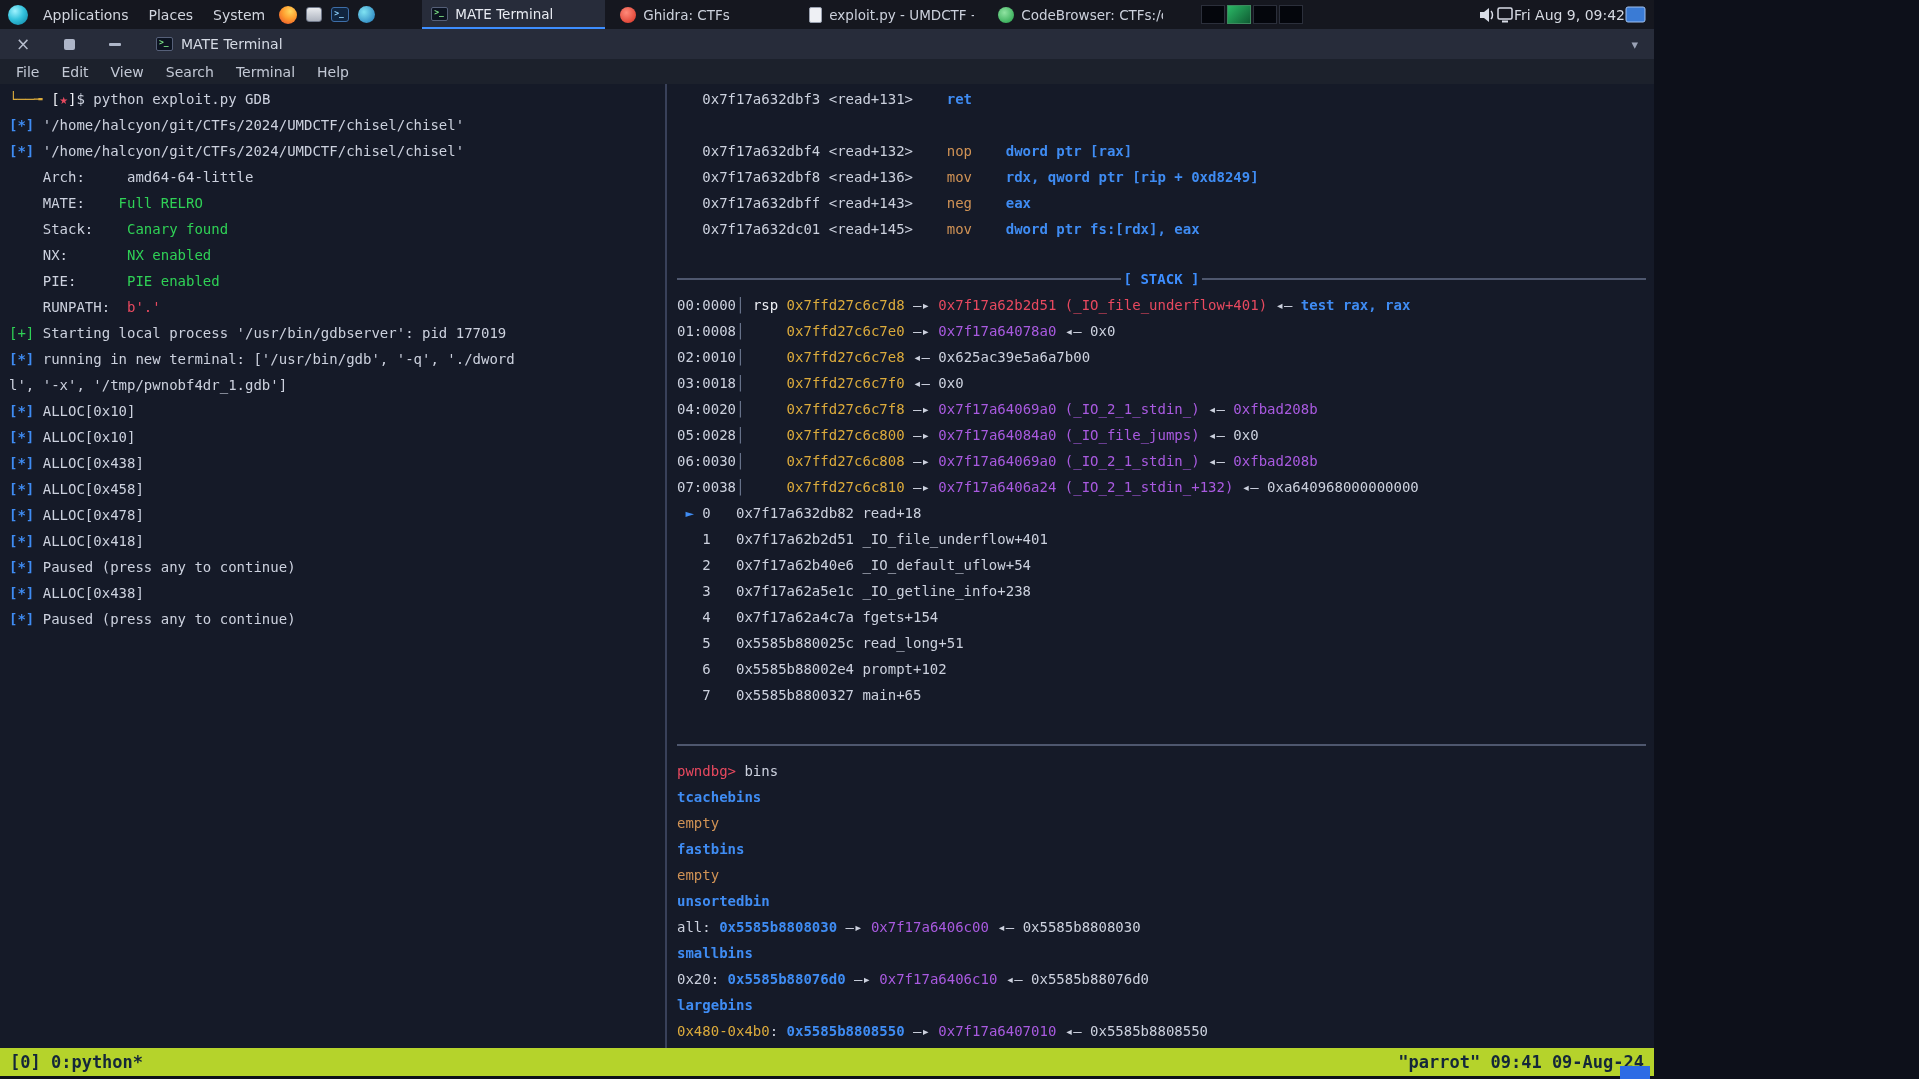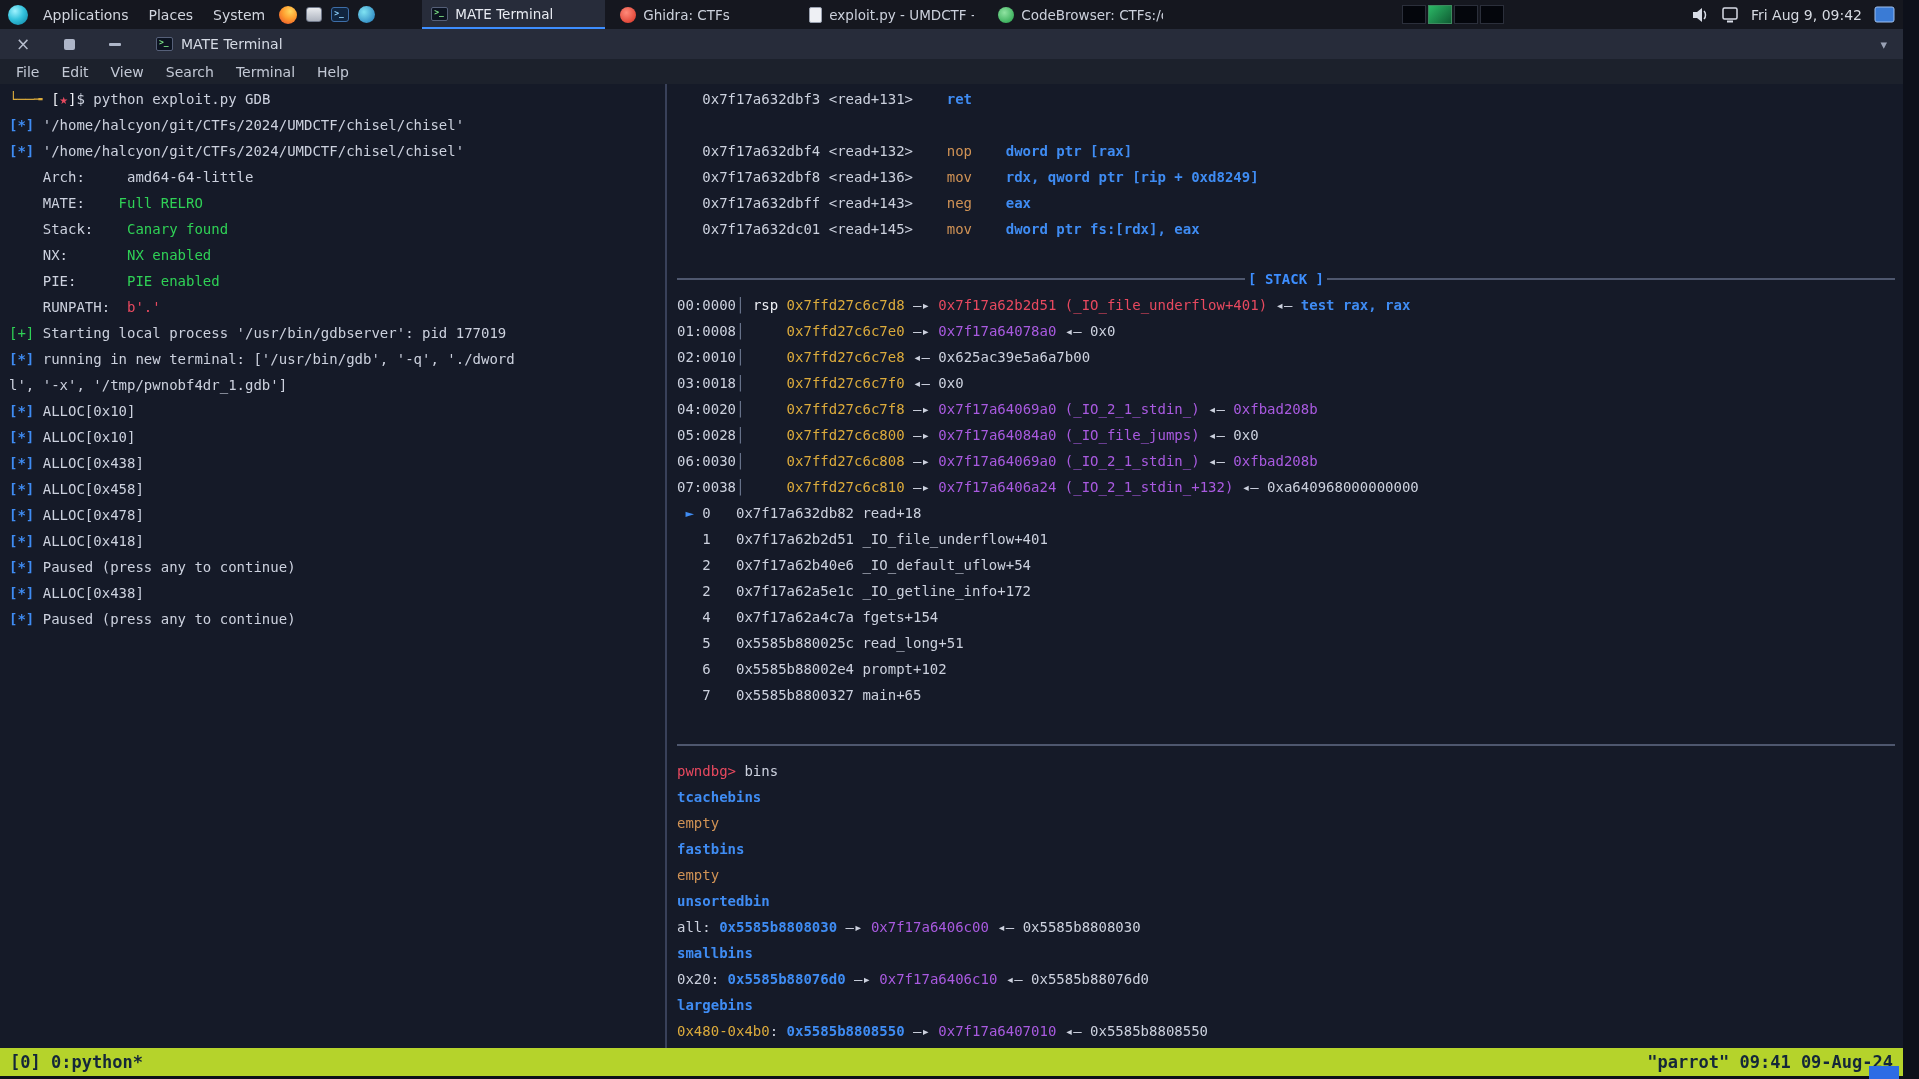--- a/index.html
+++ b/index.html
@@ -1,18 +1,18 @@
 <!DOCTYPE html>
 <html><head>
 <meta charset="utf-8">
 <style>
   *{margin:0;padding:0;box-sizing:border-box;}
   html,body{width:1919px;height:1079px;background:#0d101a;overflow:hidden;}
   body{font-family:"DejaVu Sans",sans-serif;}
-  .screen{position:relative;width:1903px;height:1079px;display:flex;flex-direction:column;background:#7dd3fc;}
+  .screen{position:relative;width:1654px;height:1079px;display:flex;flex-direction:column;background:#7dd3fc;}
 
   
   .panel{height:29px;background:#15171f;display:flex;align-items:center;color:#d2d6df;font-size:14px;padding:0 8px;flex:none;gap:2px;}
   .p-logo{width:20px;height:20px;border-radius:50%;display:inline-block;flex:none;margin-right:4px;
           background:radial-gradient(circle at 35% 30%,#9ff3ff 0%,#35c3dd 45%,#0a7e9e 100%);}
   .p-menu{padding:4px 9px;white-space:nowrap;cursor:default;}
   .launcher{width:24px;height:24px;display:flex;align-items:center;justify-content:center;flex:none;}
   .ic-firefox{width:18px;height:18px;border-radius:50%;display:inline-block;background:radial-gradient(circle at 62% 30%,#ffd75e 0%,#ff9d2e 45%,#e5462c 100%);}
   .ic-files{width:16px;height:15px;border-radius:3px;display:inline-block;background:linear-gradient(#e8eaee,#aeb4c0);border:1px solid #70788a;}
   .ic-termlaunch{width:18px;height:15px;border-radius:3px;background:#10253f;border:1px solid #3e6ea8;position:relative;display:inline-block;}
@@ -23,21 +23,21 @@
   .task{width:183px;display:flex;align-items:center;gap:7px;padding:0 9px;height:100%;color:#ccd1dc;white-space:nowrap;overflow:hidden;}
   .task.active{background:#272c3a;border-bottom:2px solid #3d8eff;color:#e8ebf2;}
   .tlabel{overflow:hidden;white-space:nowrap;font-size:13.5px;}
   .ticon{flex:none;display:inline-block;}
   .ic-term{width:17px;height:14px;border-radius:2px;background:#0c1320;border:1px solid #566079;position:relative;}
   .ic-term::after{content:">_";position:absolute;left:2px;top:0;font:bold 8px "DejaVu Sans Mono",monospace;color:#7ee787;}
   .ic-ghidra-red{width:16px;height:16px;border-radius:50%;background:radial-gradient(circle at 40% 35%,#ff8a7a,#d62e20);}
   .ic-ghidra-green{width:16px;height:16px;border-radius:50%;background:radial-gradient(circle at 40% 35%,#8fe3a1,#1f9e45);}
   .ic-doc{width:13px;height:16px;background:#eef0f4;border:1px solid #9aa1b0;border-radius:2px;}
 
-  .p-right{margin-left:auto;display:flex;align-items:center;gap:12px;flex:none;}
+  .p-right{margin-left:auto;display:flex;align-items:center;flex:none;}
   .ws{display:flex;gap:2px;margin-right:175px;}
   .wcell{width:24px;height:19px;background:#04060c;border:1px solid #2b2f3b;display:inline-block;}
   .wcell.active{background:linear-gradient(135deg,#2bb866 0%,#0f5c33 100%);border-color:#3d8a5e;}
   .p-ico{display:flex;align-items:center;}
   .p-clock{white-space:nowrap;font-size:14px;color:#d6dae2;}
 
   
   .titlebar{height:30px;background:#272c3a;display:flex;align-items:center;color:#ccd1dd;font-size:14px;flex:none;}
   .wbtn{width:46px;height:100%;display:flex;align-items:center;justify-content:center;color:#b6bdcd;font-size:17px;cursor:default;}
   .maxbox{display:inline-block;width:11px;height:11px;background:#aeb6c8;border-radius:2px;}
@@ -212,21 +212,21 @@
         <div class="tl"><span class="c-fg">01:0008</span><span class="c-gray">│</span><span class="c-fg">     </span><span class="c-gold">0x7ffd27c6c7e0</span><span class="c-fg"> —▸ </span><span class="c-purple">0x7f17a64078a0</span><span class="c-fg"> ◂— </span><span class="c-fg">0x0</span></div>
         <div class="tl"><span class="c-fg">02:0010</span><span class="c-gray">│</span><span class="c-fg">     </span><span class="c-gold">0x7ffd27c6c7e8</span><span class="c-fg"> ◂— </span><span class="c-fg">0x625ac39e5a6a7b00</span></div>
         <div class="tl"><span class="c-fg">03:0018</span><span class="c-gray">│</span><span class="c-fg">     </span><span class="c-gold">0x7ffd27c6c7f0</span><span class="c-fg"> ◂— </span><span class="c-fg">0x0</span></div>
         <div class="tl"><span class="c-fg">04:0020</span><span class="c-gray">│</span><span class="c-fg">     </span><span class="c-gold">0x7ffd27c6c7f8</span><span class="c-fg"> —▸ </span><span class="c-purple">0x7f17a64069a0 (_IO_2_1_stdin_)</span><span class="c-fg"> ◂— </span><span class="c-purple">0xfbad208b</span></div>
         <div class="tl"><span class="c-fg">05:0028</span><span class="c-gray">│</span><span class="c-fg">     </span><span class="c-gold">0x7ffd27c6c800</span><span class="c-fg"> —▸ </span><span class="c-purple">0x7f17a64084a0 (_IO_file_jumps)</span><span class="c-fg"> ◂— </span><span class="c-fg">0x0</span></div>
         <div class="tl"><span class="c-fg">06:0030</span><span class="c-gray">│</span><span class="c-fg">     </span><span class="c-gold">0x7ffd27c6c808</span><span class="c-fg"> —▸ </span><span class="c-purple">0x7f17a64069a0 (_IO_2_1_stdin_)</span><span class="c-fg"> ◂— </span><span class="c-purple">0xfbad208b</span></div>
         <div class="tl"><span class="c-fg">07:0038</span><span class="c-gray">│</span><span class="c-fg">     </span><span class="c-gold">0x7ffd27c6c810</span><span class="c-fg"> —▸ </span><span class="c-purple">0x7f17a6406a24 (_IO_2_1_stdin_+132)</span><span class="c-fg"> ◂— </span><span class="c-fg">0xa640968000000000</span></div>
         <div class="tl"><span class="c-blue"> ► </span><span class="c-fg">0   0x7f17a632db82 read+18</span></div>
         <div class="tl"><span class="c-fg">   1   0x7f17a62b2d51 _IO_file_underflow+401</span></div>
         <div class="tl"><span class="c-fg">   2   0x7f17a62b40e6 _IO_default_uflow+54</span></div>
-        <div class="tl"><span class="c-fg">   2   0x7f17a62a5e1c _IO_getline_info+172</span></div>
+        <div class="tl"><span class="c-fg">   3   0x7f17a62a5e1c _IO_getline_info+238</span></div>
         <div class="tl"><span class="c-fg">   4   0x7f17a62a4c7a fgets+154</span></div>
         <div class="tl"><span class="c-fg">   5   0x5585b880025c read_long+51</span></div>
         <div class="tl"><span class="c-fg">   6   0x5585b88002e4 prompt+102</span></div>
         <div class="tl"><span class="c-fg">   7   0x5585b8800327 main+65</span></div>
         <div class="tl sep">
           <span class="sepline"></span>
         </div>
         <div class="tl"><span class="c-red">pwndbg&gt; </span><span class="c-fg">bins</span></div>
         <div class="tl"><span class="c-blue">tcachebins</span></div>
         <div class="tl"><span class="c-orange">empty</span></div>

